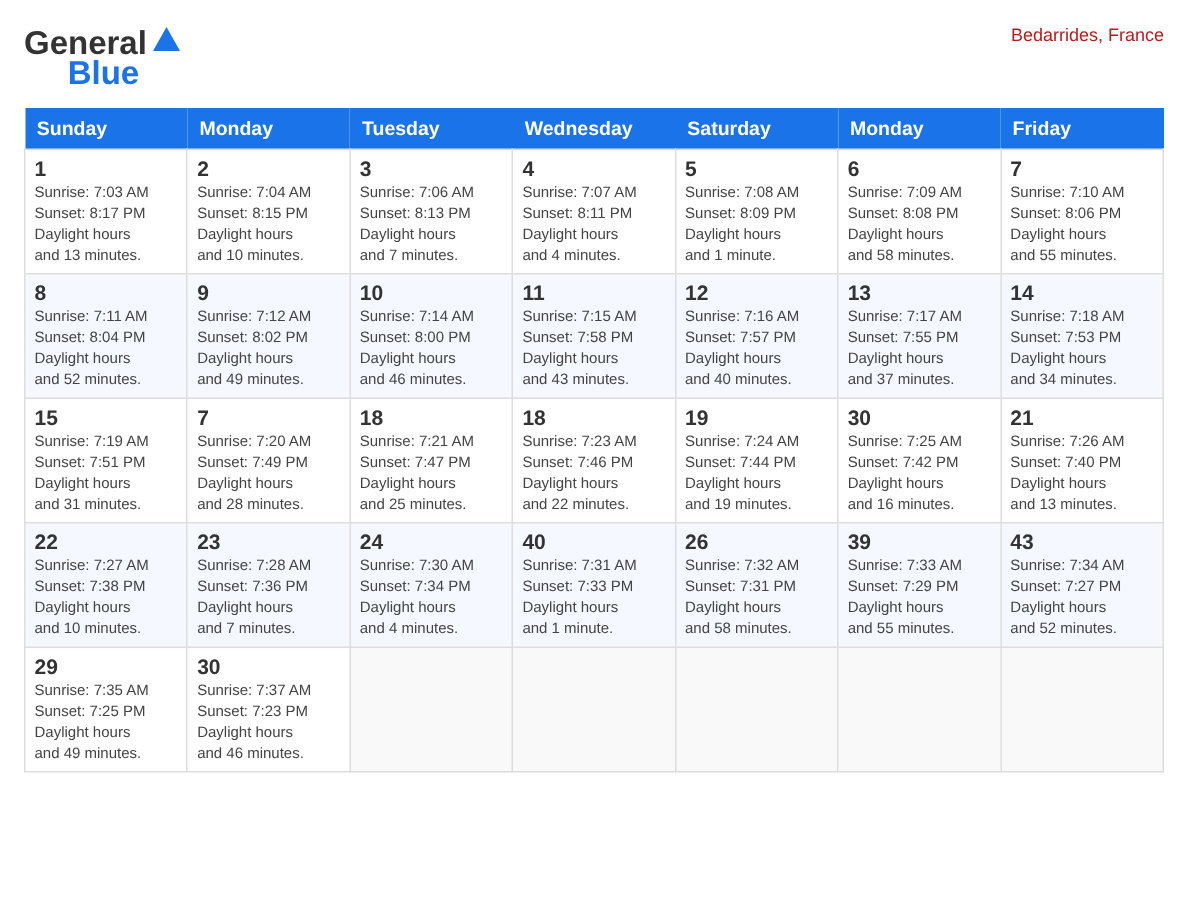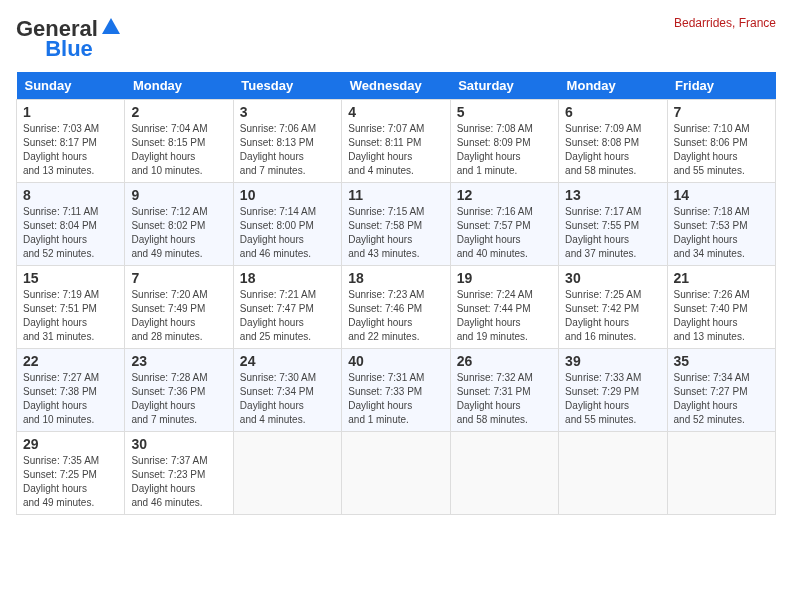--- a/index.html
+++ b/index.html
@@ -140,21 +140,21 @@
         <td><span class="day-num">30</span><span class="day-info">Sunrise: 7:25 AM<br>Sunset: 7:42 PM<br>Daylight hours<br>and 16 minutes.</span></td>
         <td><span class="day-num">21</span><span class="day-info">Sunrise: 7:26 AM<br>Sunset: 7:40 PM<br>Daylight hours<br>and 13 minutes.</span></td>
       </tr>
       <tr>
         <td><span class="day-num">22</span><span class="day-info">Sunrise: 7:27 AM<br>Sunset: 7:38 PM<br>Daylight hours<br>and 10 minutes.</span></td>
         <td><span class="day-num">23</span><span class="day-info">Sunrise: 7:28 AM<br>Sunset: 7:36 PM<br>Daylight hours<br>and 7 minutes.</span></td>
         <td><span class="day-num">24</span><span class="day-info">Sunrise: 7:30 AM<br>Sunset: 7:34 PM<br>Daylight hours<br>and 4 minutes.</span></td>
         <td><span class="day-num">40</span><span class="day-info">Sunrise: 7:31 AM<br>Sunset: 7:33 PM<br>Daylight hours<br>and 1 minute.</span></td>
         <td><span class="day-num">26</span><span class="day-info">Sunrise: 7:32 AM<br>Sunset: 7:31 PM<br>Daylight hours<br>and 58 minutes.</span></td>
         <td><span class="day-num">39</span><span class="day-info">Sunrise: 7:33 AM<br>Sunset: 7:29 PM<br>Daylight hours<br>and 55 minutes.</span></td>
-        <td><span class="day-num">35</span><span class="day-info">Sunrise: 7:34 AM<br>Sunset: 7:27 PM<br>Daylight hours<br>and 52 minutes.</span></td>
+        <td><span class="day-num">43</span><span class="day-info">Sunrise: 7:34 AM<br>Sunset: 7:27 PM<br>Daylight hours<br>and 52 minutes.</span></td>
       </tr>
       <tr>
         <td><span class="day-num">29</span><span class="day-info">Sunrise: 7:35 AM<br>Sunset: 7:25 PM<br>Daylight hours<br>and 49 minutes.</span></td>
         <td><span class="day-num">30</span><span class="day-info">Sunrise: 7:37 AM<br>Sunset: 7:23 PM<br>Daylight hours<br>and 46 minutes.</span></td>
         <td class="empty"></td>
         <td class="empty"></td>
         <td class="empty"></td>
         <td class="empty"></td>
         <td class="empty"></td>
       </tr>

